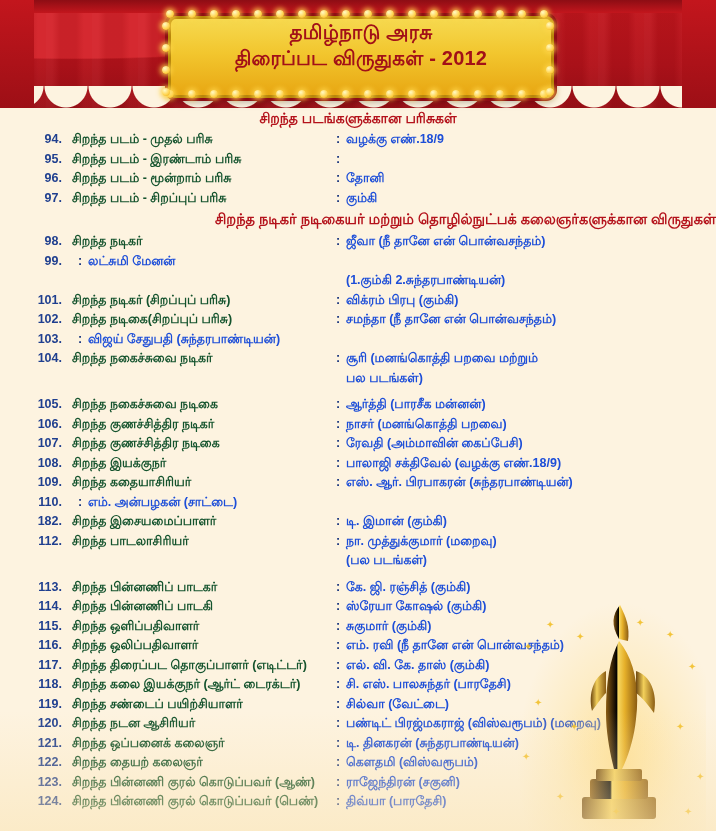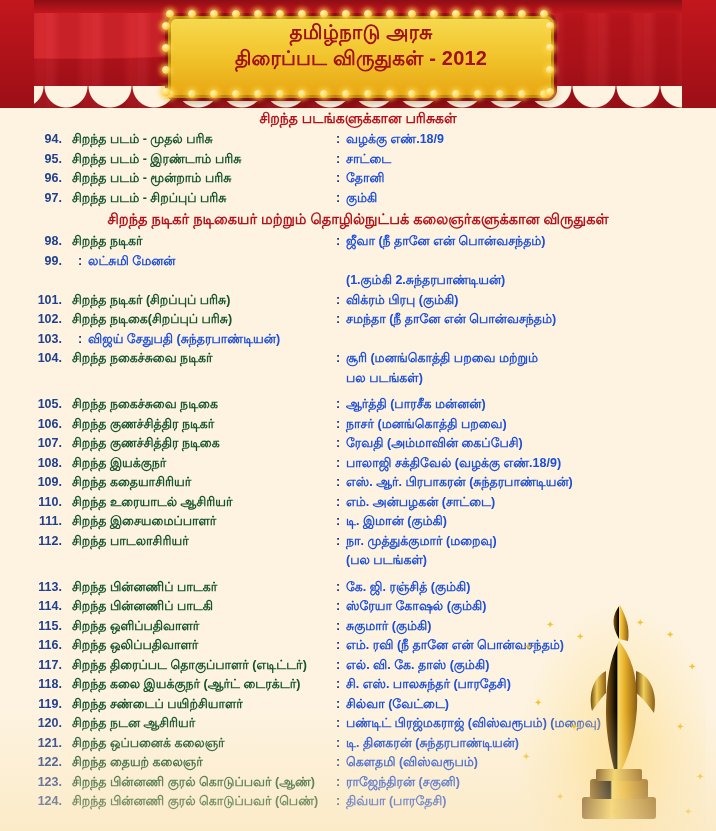--- a/index.html
+++ b/index.html
@@ -66,21 +66,21 @@
     background:radial-gradient(circle at 35% 30%, #fff9c4, #ffd24a 60%, #e0a312 100%);
     box-shadow:0 0 5px 2px rgba(255,214,74,.85);
   }
 
   
   .sec1{
     position:absolute;left:0;top:110px;width:716px;text-align:center;
     color:#b4121b;font-weight:bold;font-size:14px;
   }
   .sec2{
-    position:absolute;left:0;top:211px;width:716px;text-align:center;
+    position:absolute;left:0;top:211px;width:716px;text-align:right;
     color:#b4121b;font-weight:bold;font-size:14.5px;
   }
 
   
   .list{position:absolute;left:0;top:130px;width:716px;}
   .list.second{top:232px;}
   .row{
     display:flex;align-items:flex-start;
     font-size:12.5px;line-height:19.5px;color:#1f3f8f;font-weight:bold;
     padding:0 0 0 0;
@@ -175,21 +175,20 @@
     <div class="row">
       <div class="num">94.</div>
       <div class="cat">சிறந்த படம் - முதல் பரிசு</div>
       <div class="colon">:</div>
       <div class="win">வழக்கு எண்.18/9</div>
     </div>
     <div class="row">
       <div class="num">95.</div>
       <div class="cat">சிறந்த படம் - இரண்டாம் பரிசு</div>
       <div class="colon">:</div>
-      <div class="win">சாட்டை</div>
     </div>
     <div class="row">
       <div class="num">96.</div>
       <div class="cat">சிறந்த படம் - மூன்றாம் பரிசு</div>
       <div class="colon">:</div>
       <div class="win">தோனி</div>
     </div>
     <div class="row">
       <div class="num">97.</div>
       <div class="cat">சிறந்த படம் - சிறப்புப் பரிசு</div>
@@ -271,26 +270,25 @@
       <div class="win">பாலாஜி சக்திவேல் (வழக்கு எண்.18/9)</div>
     </div>
     <div class="row">
       <div class="num">109.</div>
       <div class="cat">சிறந்த கதையாசிரியர்</div>
       <div class="colon">:</div>
       <div class="win">எஸ். ஆர். பிரபாகரன் (சுந்தரபாண்டியன்)</div>
     </div>
     <div class="row">
       <div class="num">110.</div>
-      <div class="cat">சிறந்த உரையாடல் ஆசிரியர்</div>
       <div class="colon">:</div>
       <div class="win">எம். அன்பழகன் (சாட்டை)</div>
     </div>
     <div class="row">
-      <div class="num">111.</div>
+      <div class="num">182.</div>
       <div class="cat">சிறந்த இசையமைப்பாளர்</div>
       <div class="colon">:</div>
       <div class="win">டி. இமான் (கும்கி)</div>
     </div>
     <div class="row">
       <div class="num">112.</div>
       <div class="cat">சிறந்த பாடலாசிரியர்</div>
       <div class="colon">:</div>
       <div class="win">நா. முத்துக்குமார் (மறைவு)</div>
     </div>

